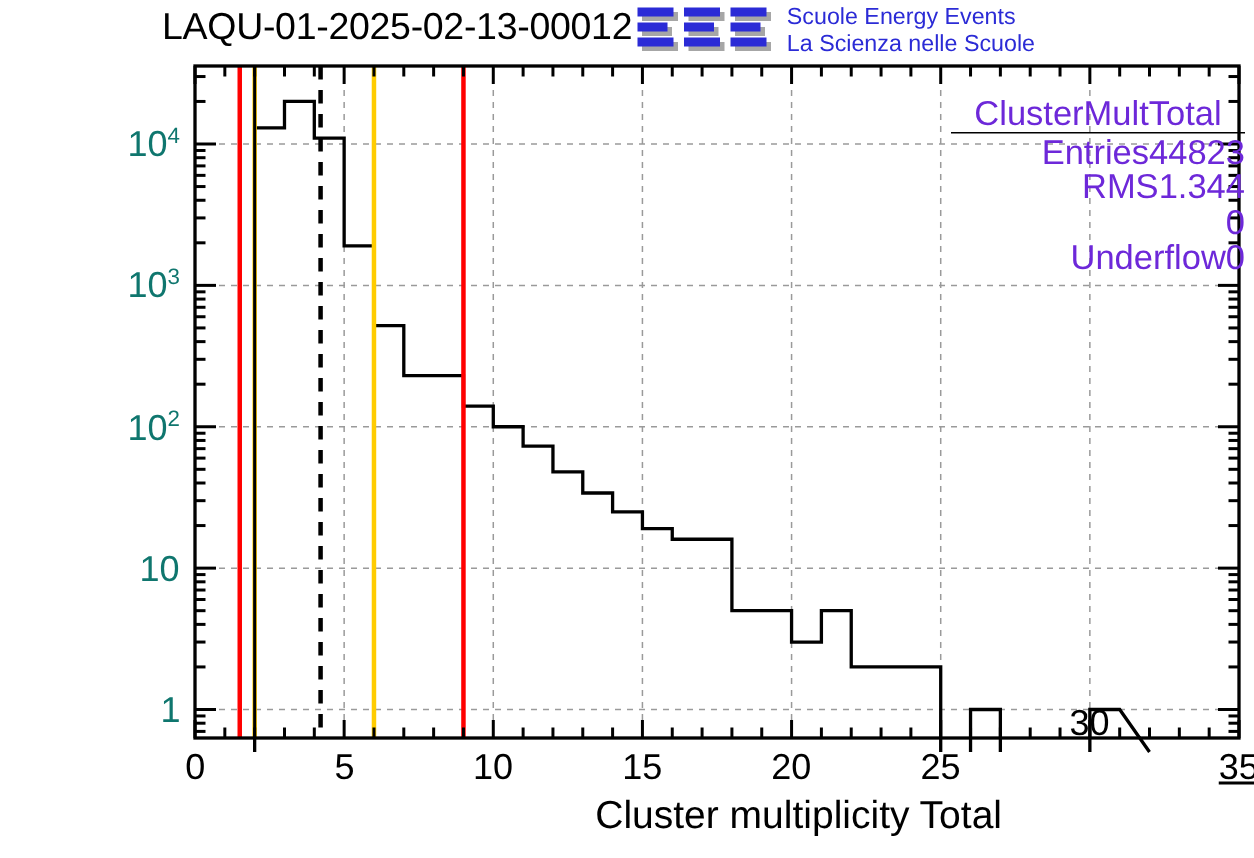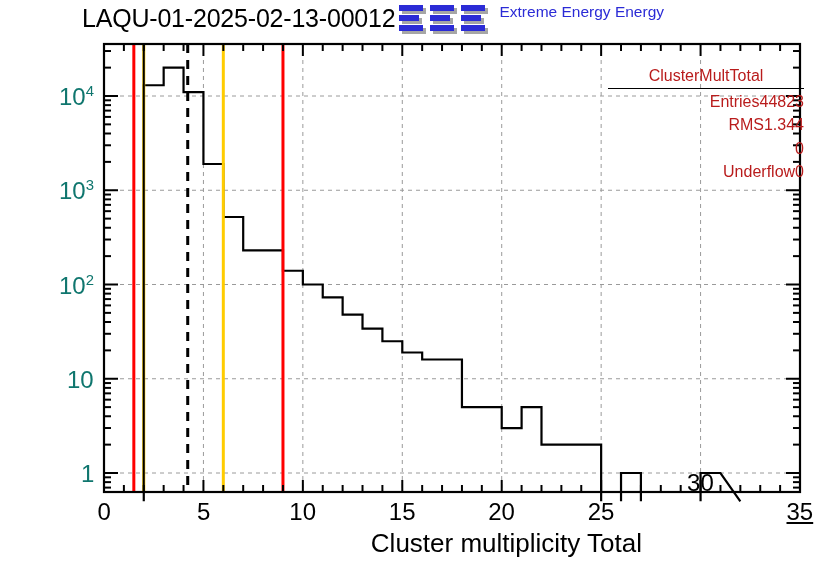--- a/index.html
+++ b/index.html
@@ -1,18 +1,18 @@
 <!DOCTYPE html>
 <html><head>
 <meta charset="utf-8">
 <style>
   html,body{margin:0;padding:0;background:#ffffff;}
   body{width:836px;height:572px;overflow:hidden;
        font-family:"Liberation Sans",sans-serif;color:#000;}
-  #root{position:relative;width:668px;height:572px;background:#fff;}
+  #root{position:relative;width:668px;height:572px;background:#fff;margin-left:26px;}
 
   
   .plot-title{
     position:absolute;left:82px;top:4px;
     font-size:25px;letter-spacing:-0.2px;white-space:nowrap;
   }
 
   
   .logo-wrap{position:absolute;right:4px;top:2px;display:flex;align-items:flex-start;}
   .logo-eee{position:relative;width:96px;height:38px;margin-right:6px;}
@@ -21,21 +21,21 @@
              color:#2b2bd6;font-size:15.5px;line-height:17.5px;
              white-space:nowrap;padding-top:1px;}
   .logo-text span{display:block;}
 
   
   #plot{position:absolute;left:0;top:0;}
 
   
   .stats{
     position:absolute;left:608px;top:64px;width:196px;
-    font-size:16px;line-height:23.2px;color:#b91c1c;background:transparent;
+    font-size:23px;line-height:23.2px;color:#6d28d9;background:transparent;
   }
   .stats .st-title{
     text-align:center;border-bottom:1.6px solid #000;padding-bottom:1px;
     margin-bottom:1px;white-space:nowrap;
   }
   .stats .st-row{display:flex;justify-content:flex-end;white-space:nowrap;}
   .stats .st-row .k{text-align:left;}
   .stats .st-row .v{text-align:right;}
 
   
@@ -86,21 +86,22 @@
           </g>
           <g transform="translate(64,3)">
             <rect x="0" y="0" width="24" height="6"></rect>
             <rect x="0" y="10" width="20" height="6"></rect>
             <rect x="0" y="20" width="24" height="6"></rect>
           </g>
         </g>
       </svg>
     </div>
     <div class="logo-text">
-      <span>Extreme Energy Energy</span>
+      <span>Scuole Energy Events</span>
+      <span>La Scienza nelle Scuole</span>
     </div>
   </div>
 
   <svg id="plot" width="836" height="572">
       <g>
         <line x1="104" x2="800" y1="473" y2="473" stroke="#9a9a9a" stroke-width="1" stroke-dasharray="4,4"></line>
         <line x1="104" x2="800" y1="378.75" y2="378.75" stroke="#9a9a9a" stroke-width="1" stroke-dasharray="4,4"></line>
         <line x1="104" x2="800" y1="284.5" y2="284.5" stroke="#9a9a9a" stroke-width="1" stroke-dasharray="4,4"></line>
         <line x1="104" x2="800" y1="190.25" y2="190.25" stroke="#9a9a9a" stroke-width="1" stroke-dasharray="4,4"></line>
         <line x1="104" x2="800" y1="96" y2="96" stroke="#9a9a9a" stroke-width="1" stroke-dasharray="4,4"></line>

